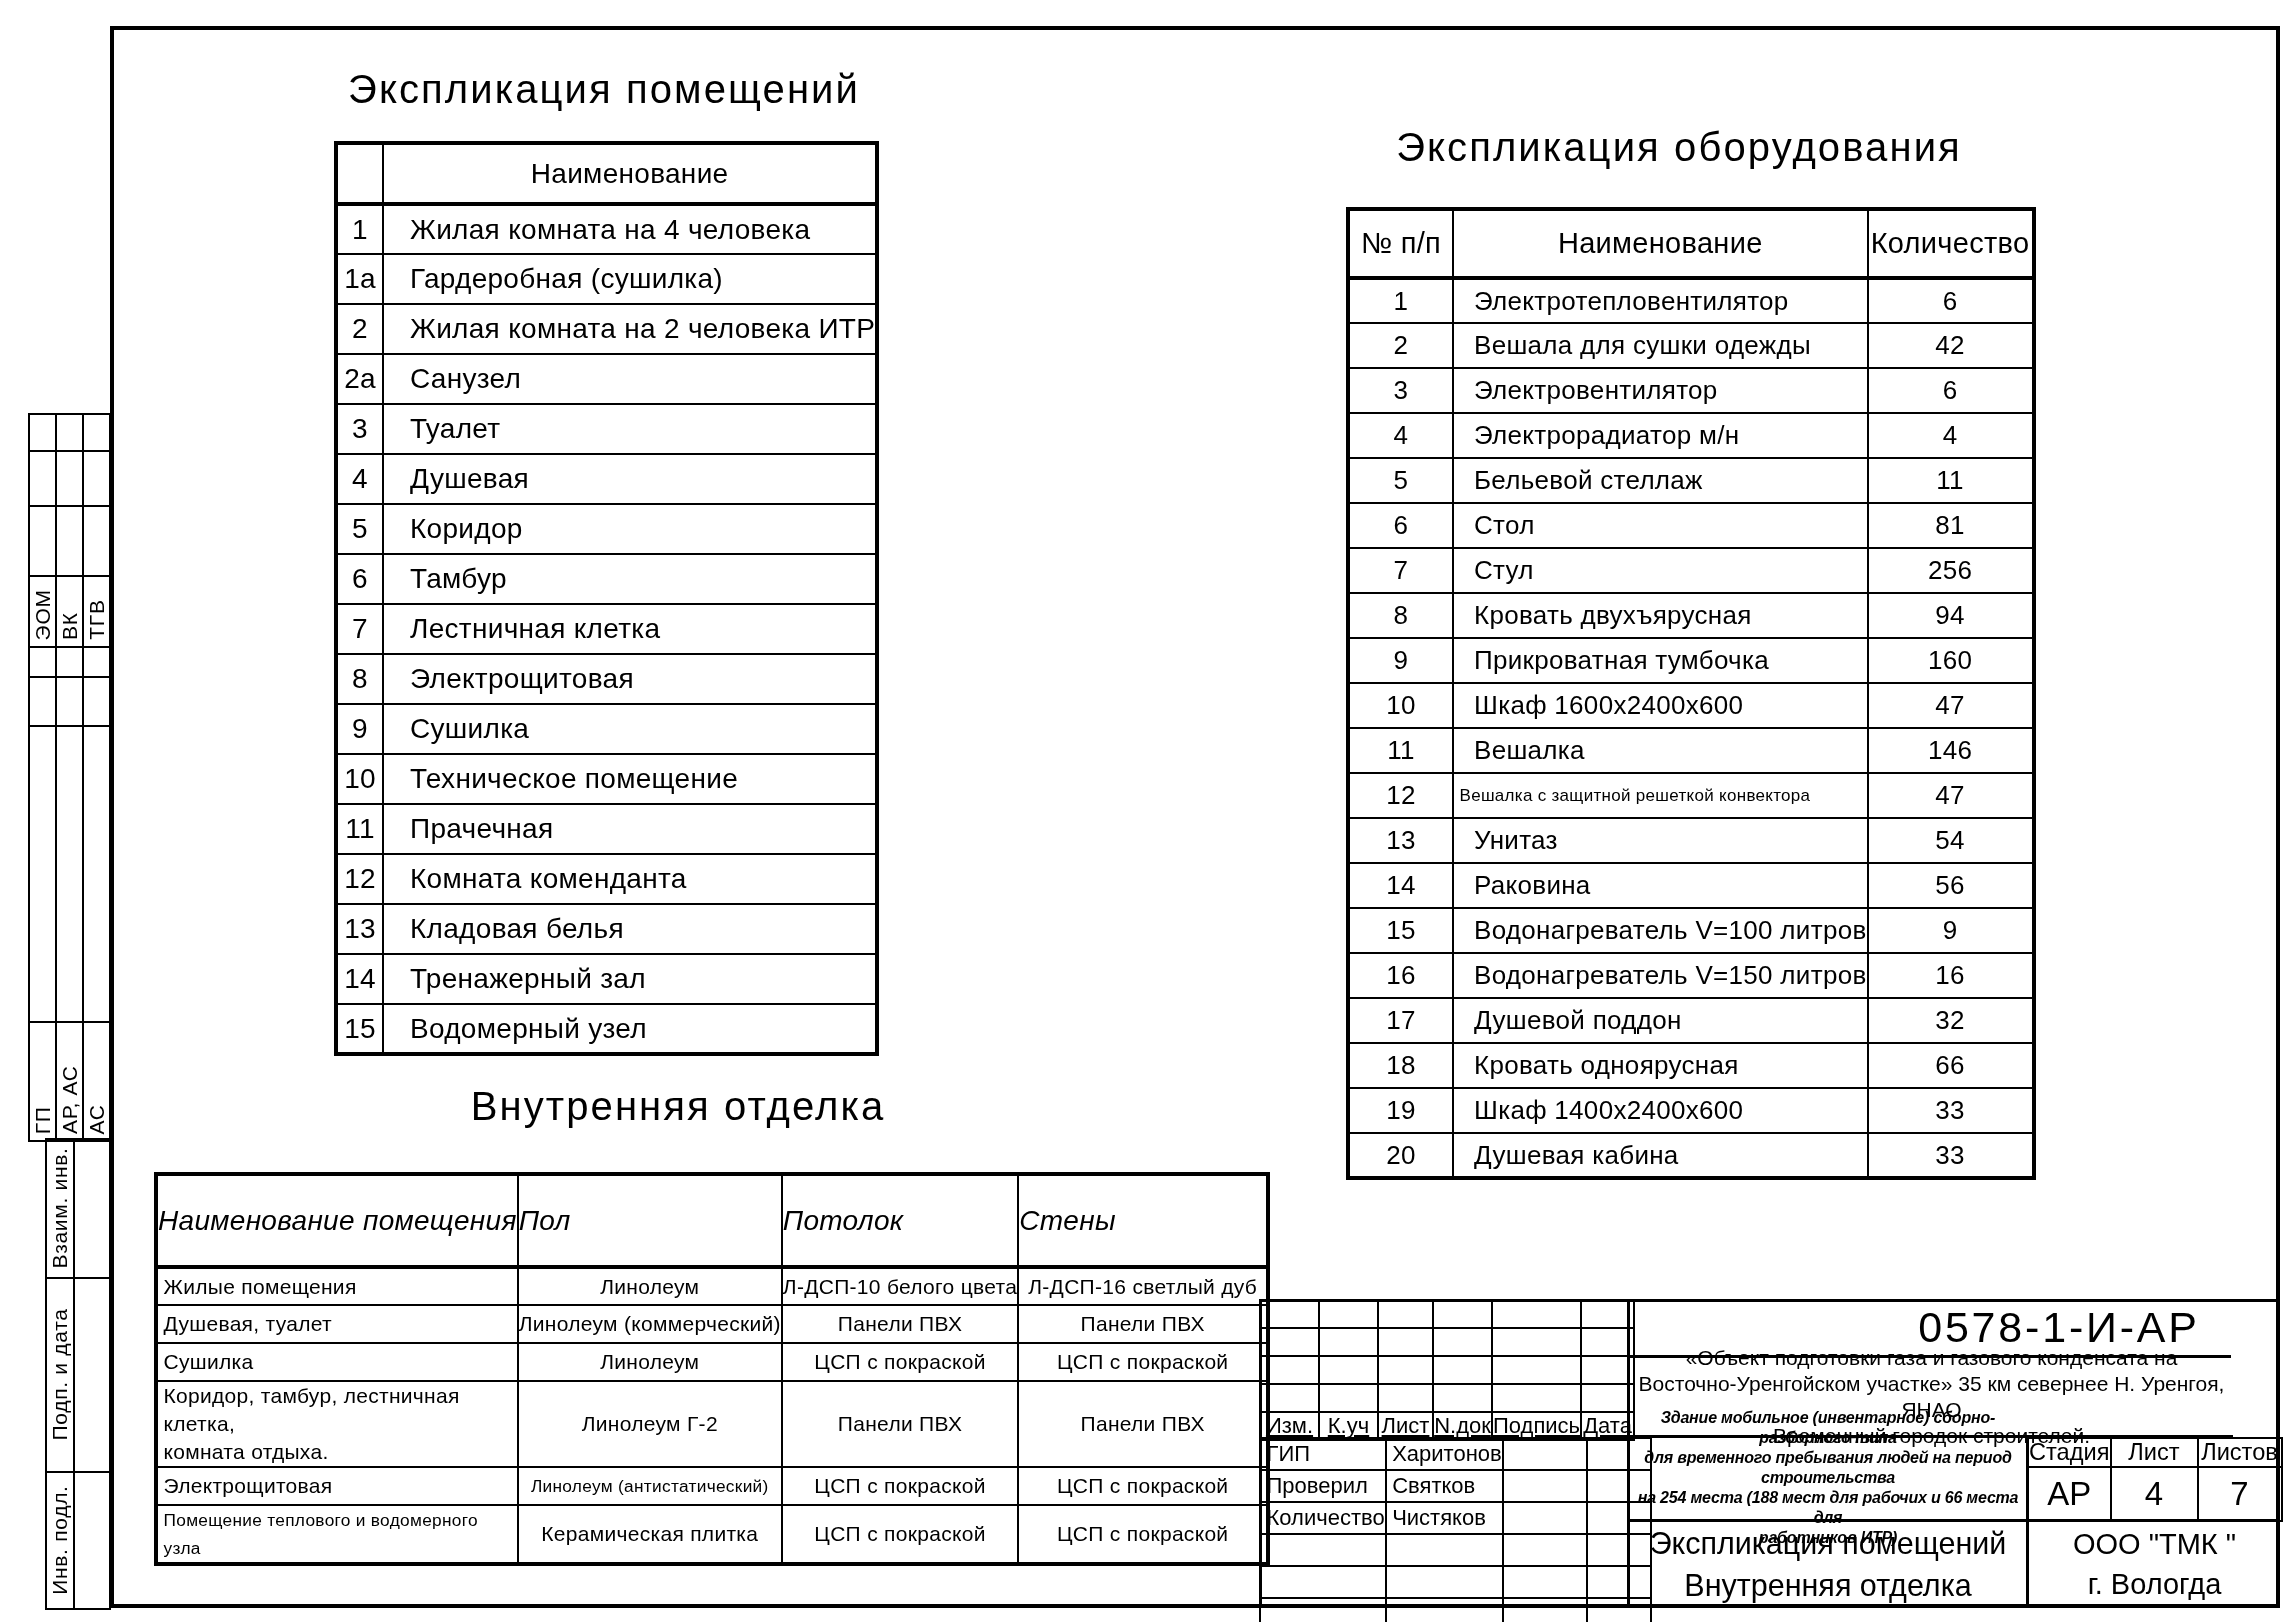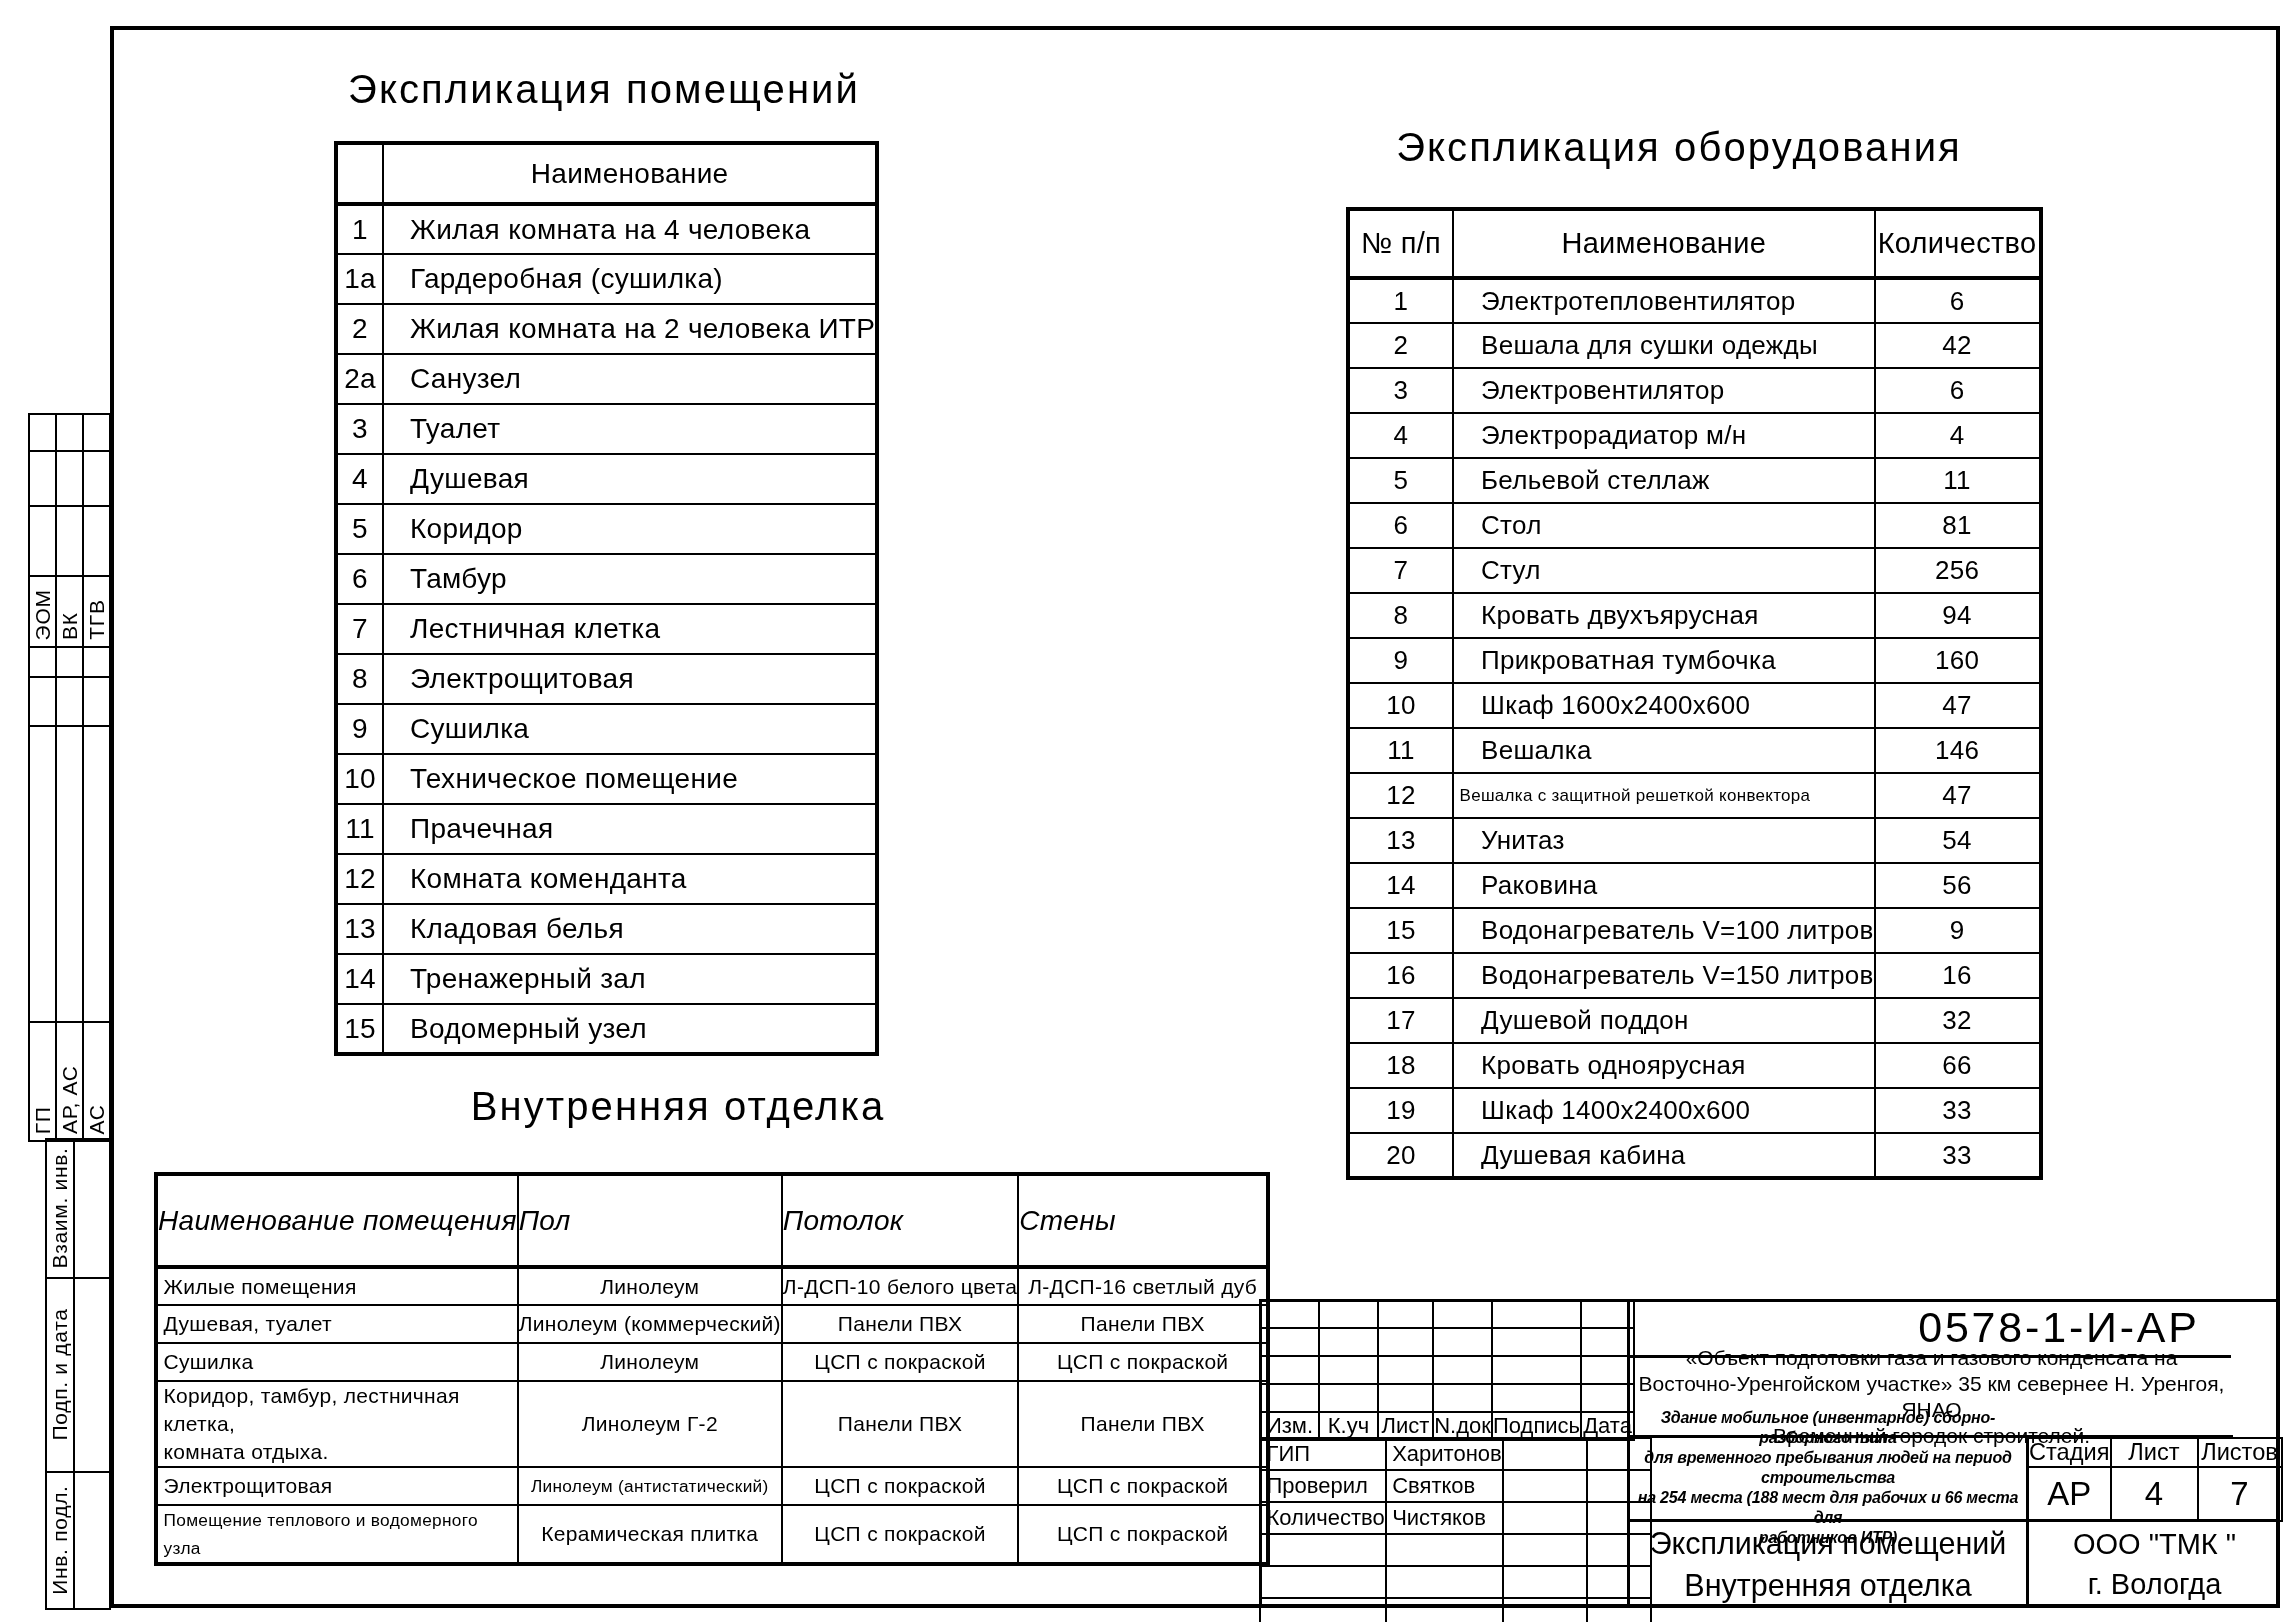--- a/index.html
+++ b/index.html
@@ -26,21 +26,21 @@
   #rooms td:last-child{padding-left:26px}
   #rooms thead th{text-align:center}
   
   #equip{left:1346px;top:207px;}
   #equip col.c0{width:105px}#equip col.c1{width:394px}#equip col.c2{width:166px}
   #equip thead tr{height:69px}
   #equip tbody tr{height:45px}
   #equip td,#equip th{font-size:26px}
   #equip th{font-size:29px;text-align:center}
   #equip td:nth-child(1),#equip td:nth-child(3){text-align:center}
-  #equip td:nth-child(2){padding-left:27px}
+  #equip td:nth-child(2){padding-left:20px}
   #equip td.tight{font-size:17px;padding-left:5.5px}
   
   #finish{left:154px;top:1172px;}
   #finish col.c0{width:353px}#finish col.c1{width:236px}#finish col.c2{width:235px}#finish col.c3{width:250px}
   #finish thead tr{height:93px}
   #finish tbody tr{height:38px}
   #finish tbody tr:nth-child(4){height:62px}
   #finish th{font-size:28px;font-style:italic;text-align:left}
   #finish td{font-size:21px;text-align:center}
   #finish td:first-child{text-align:left;padding-left:5.5px;white-space:pre-line;line-height:28px}
@@ -52,21 +52,21 @@
   #stripB{left:45px;top:1138px;border:2.8px solid #000;}
   #stripB td{border:2.1px solid #000;text-align:center;vertical-align:middle;}
   #stripB col.l{width:28.4px}#stripB col.r{width:36px}
   .vtext{writing-mode:vertical-rl;transform:rotate(180deg);font-size:21px;letter-spacing:0.7px;
          display:inline-block;padding:4.2px 0;}
   
   #tb-outline{left:1259px;top:1299px;width:1020px;height:309px;border:3.5px solid #000;box-sizing:border-box;pointer-events:none;}
   table.tbt{position:absolute;border-collapse:collapse;table-layout:fixed;}
   table.tbt td,table.tbt th{border:2.1px solid #000;padding:0;overflow:hidden;white-space:nowrap;
         font-weight:normal;vertical-align:middle;}
-  #tb-mini{left:1259px;top:1299px;}
+  #tb-mini{left:1259px;top:1299px;text-decoration:underline;}
   #tb-mini col.m0{width:59px}#tb-mini col.m1{width:59px}#tb-mini col.m2{width:55px}
   #tb-mini col.m3{width:59px}#tb-mini col.m4{width:82px}#tb-mini col.m5{width:53px}
   #tb-mini tr{height:28px}
   #tb-mini th{font-size:22px;text-align:center}
   #tb-names{left:1259px;top:1437px;}
   #tb-names col.n0{width:110px}#tb-names col.n1{width:110px}#tb-names col.n2{width:84px}#tb-names col.n3{width:64px}
   #tb-names tr{height:32px}
   #tb-names tr:last-child{height:32px}
   #tb-names td{font-size:22px;padding-left:5.5px}
   .tb-cell{position:absolute;box-sizing:border-box;border-left:3.5px solid #000;border-bottom:3.5px solid #000;

